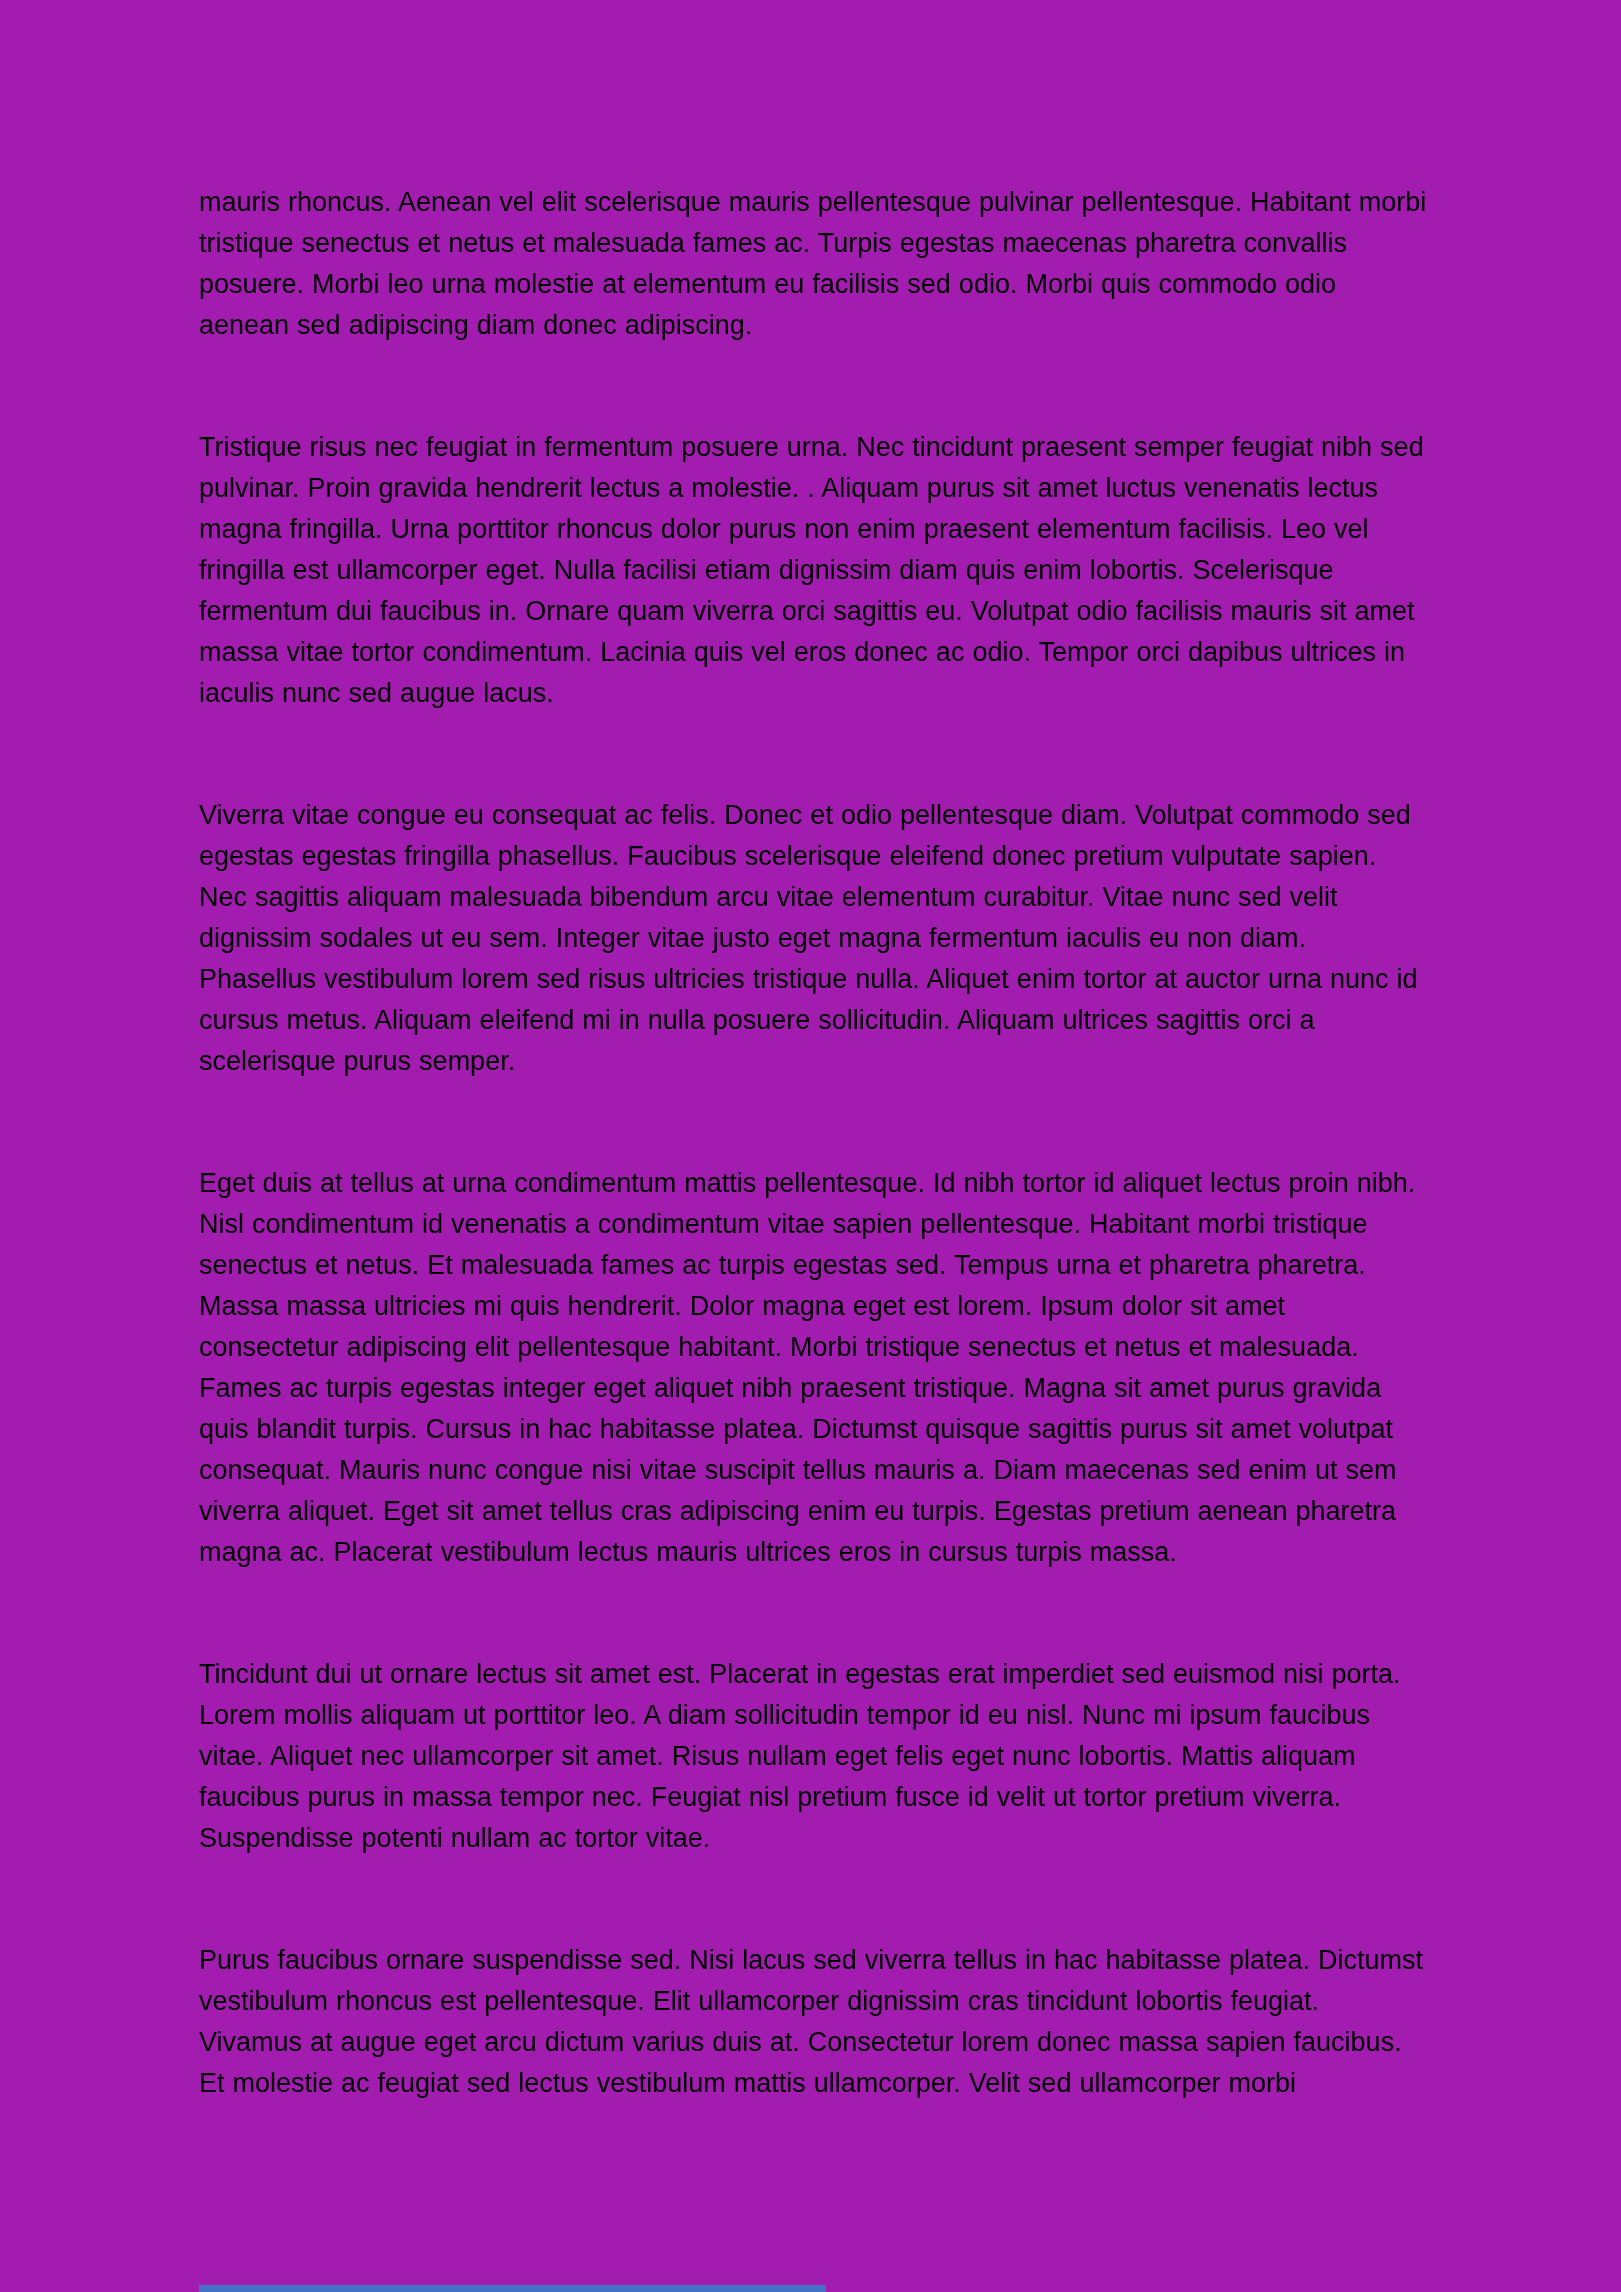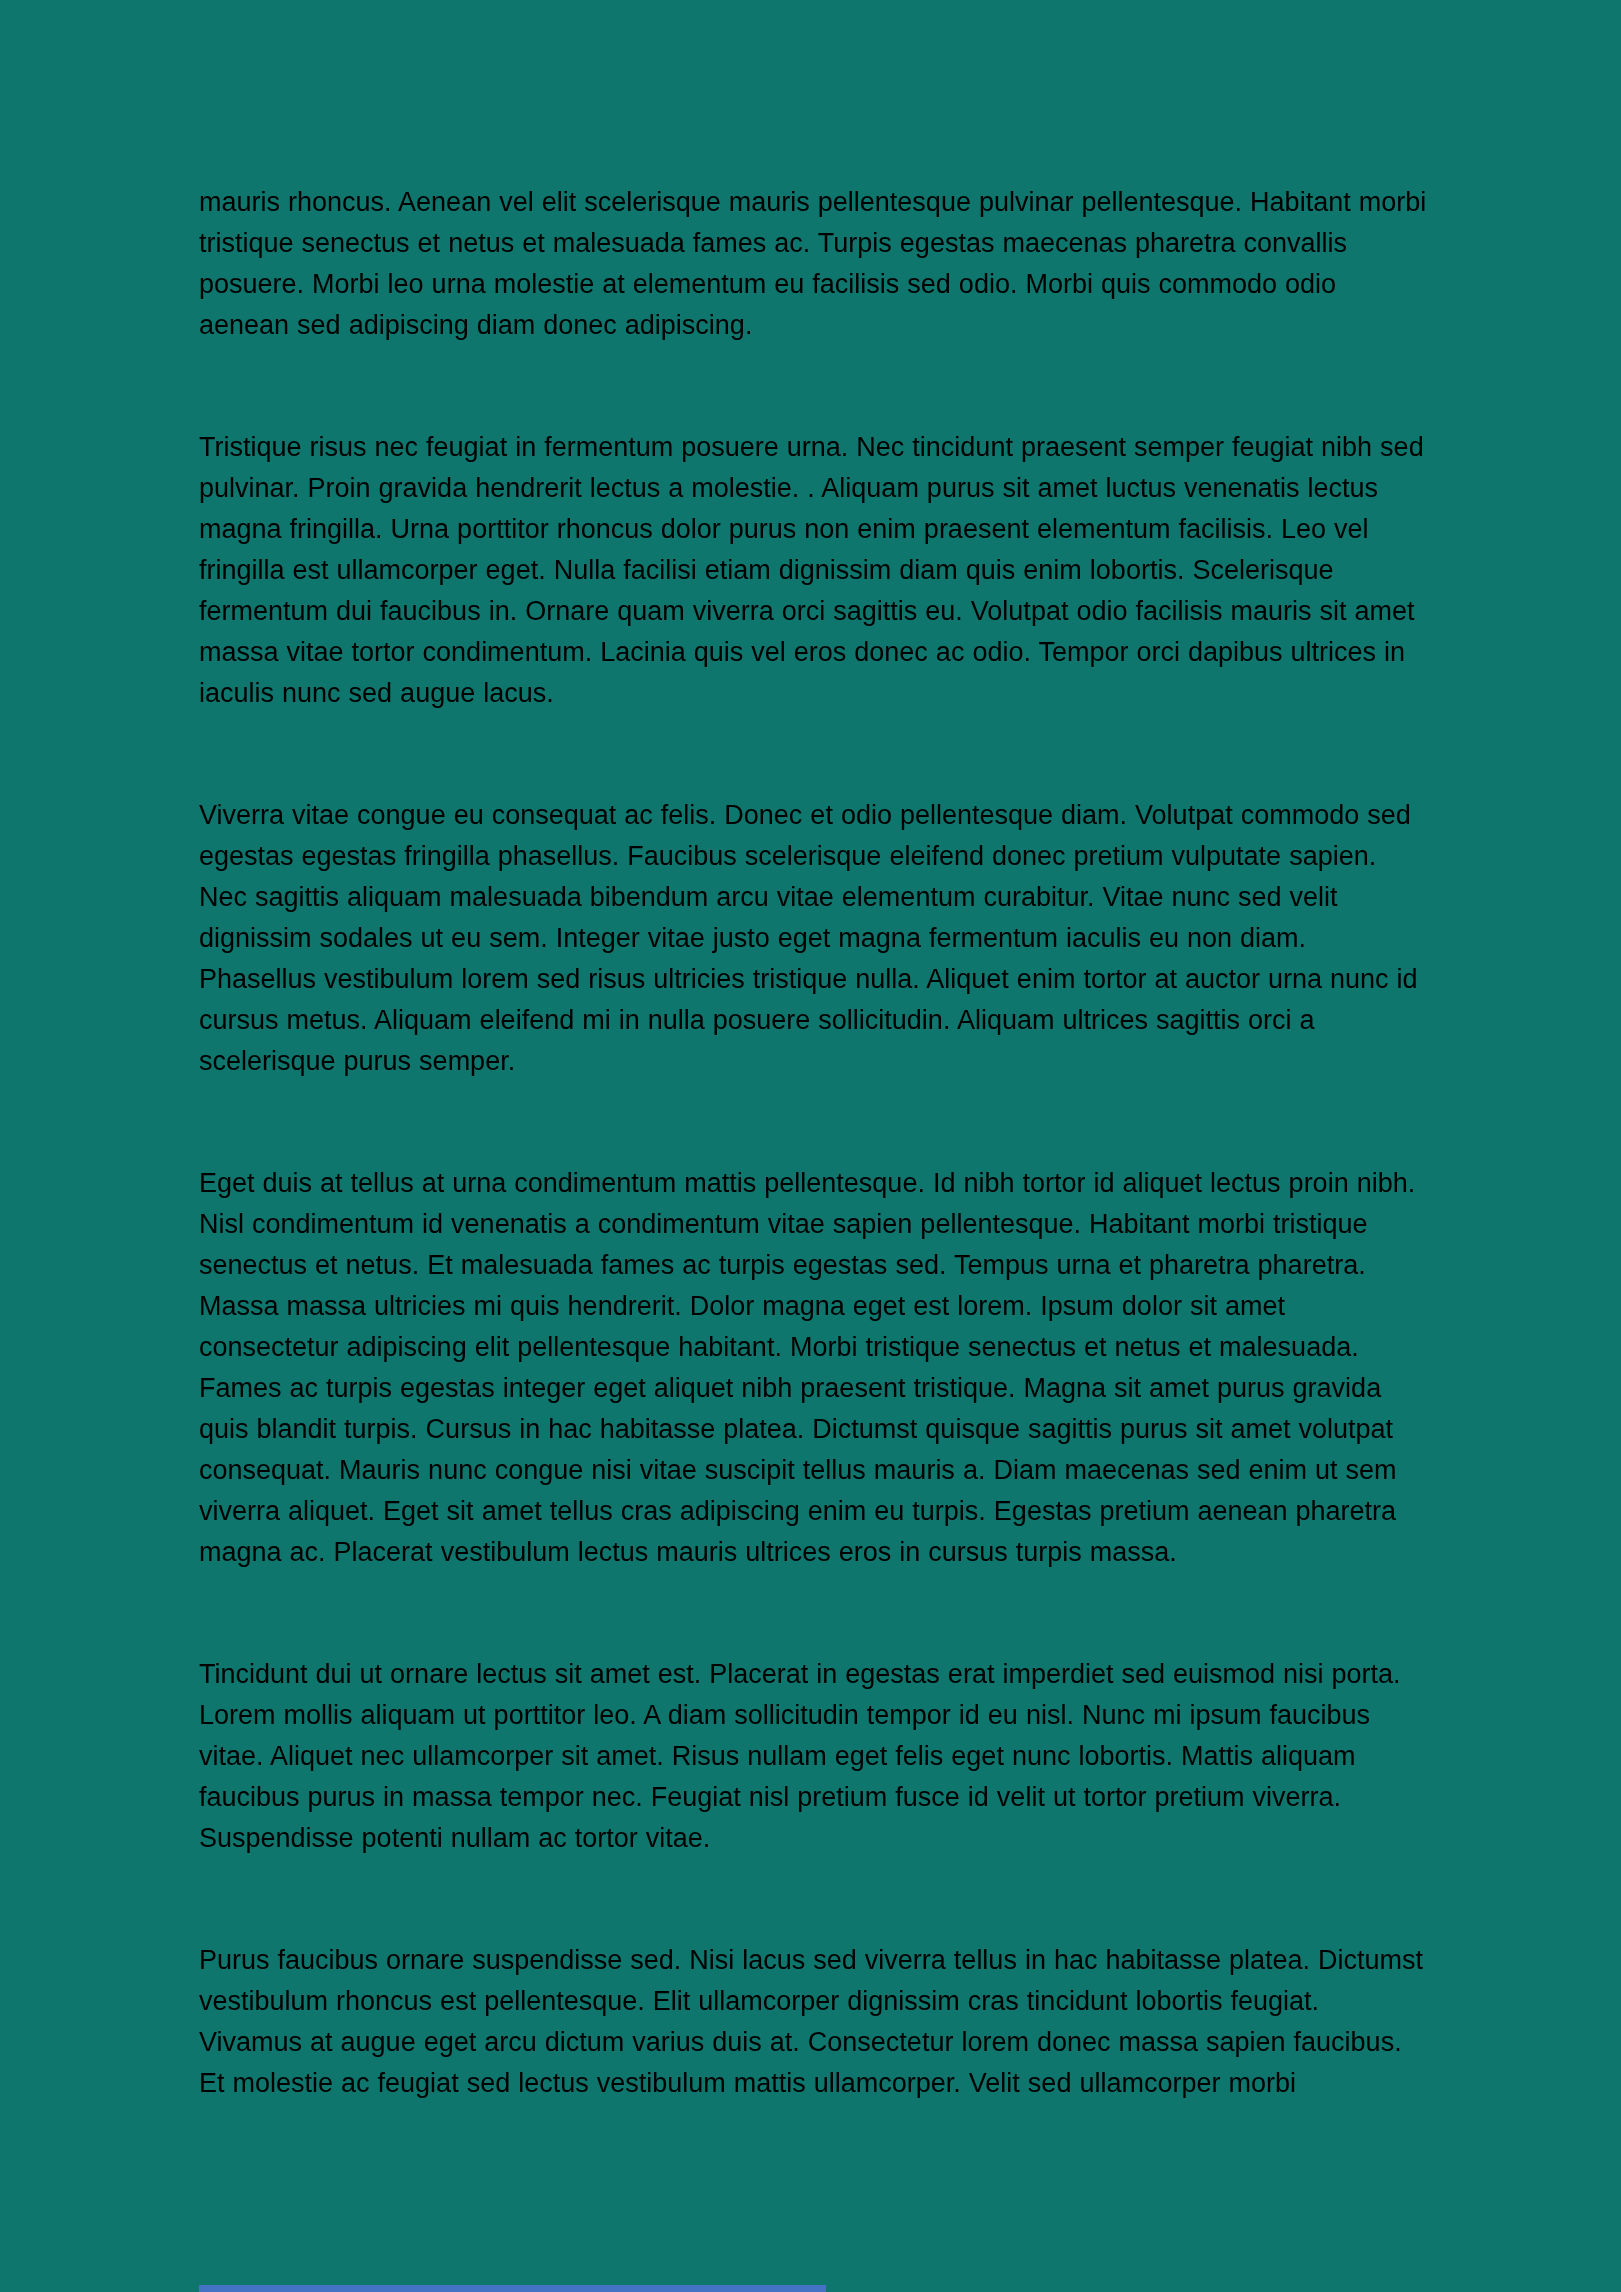--- a/index.html
+++ b/index.html
@@ -34,21 +34,21 @@
     left: 199px;
     bottom: 0;
     width: 627px;
     height: 7.8px;
     background: #4472c4; 
   }
 </style>
 </head>
 <body>
 
-<div class="page" style="background: #0f766e;">
+<div class="page" style="background: #a21caf;">
   <div class="content" style="color: rgb(0, 0, 0);">
     <p>mauris rhoncus. Aenean vel elit scelerisque mauris pellentesque pulvinar pellentesque. Habitant morbi tristique senectus et netus et malesuada fames ac. Turpis egestas maecenas pharetra convallis posuere. Morbi leo urna molestie at elementum eu facilisis sed odio. Morbi quis commodo odio aenean sed adipiscing diam donec adipiscing.</p>
     <p>Tristique risus nec feugiat in fermentum posuere urna. Nec tincidunt praesent semper feugiat nibh sed pulvinar. Proin gravida hendrerit lectus a molestie. . Aliquam purus sit amet luctus venenatis lectus magna fringilla. Urna porttitor rhoncus dolor purus non enim praesent elementum facilisis. Leo vel fringilla est ullamcorper eget. Nulla facilisi etiam dignissim diam quis enim lobortis. Scelerisque fermentum dui faucibus in. Ornare quam viverra orci sagittis eu. Volutpat odio facilisis mauris sit amet massa vitae tortor condimentum. Lacinia quis vel eros donec ac odio. Tempor orci dapibus ultrices in iaculis nunc sed augue lacus.</p>
     <p>Viverra vitae congue eu consequat ac felis. Donec et odio pellentesque diam. Volutpat commodo sed egestas egestas fringilla phasellus. Faucibus scelerisque eleifend donec pretium vulputate sapien. Nec sagittis aliquam malesuada bibendum arcu vitae elementum curabitur. Vitae nunc sed velit dignissim sodales ut eu sem. Integer vitae justo eget magna fermentum iaculis eu non diam. Phasellus vestibulum lorem sed risus ultricies tristique nulla. Aliquet enim tortor at auctor urna nunc id cursus metus. Aliquam eleifend mi in nulla posuere sollicitudin. Aliquam ultrices sagittis orci a scelerisque purus semper.</p>
     <p>Eget duis at tellus at urna condimentum mattis pellentesque. Id nibh tortor id aliquet lectus proin nibh. Nisl condimentum id venenatis a condimentum vitae sapien pellentesque. Habitant morbi tristique senectus et netus. Et malesuada fames ac turpis egestas sed. Tempus urna et pharetra pharetra. Massa massa ultricies mi quis hendrerit. Dolor magna eget est lorem. Ipsum dolor sit amet consectetur adipiscing elit pellentesque habitant. Morbi tristique senectus et netus et malesuada. Fames ac turpis egestas integer eget aliquet nibh praesent tristique. Magna sit amet purus gravida quis blandit turpis. Cursus in hac habitasse platea. Dictumst quisque sagittis purus sit amet volutpat consequat. Mauris nunc congue nisi vitae suscipit tellus mauris a. Diam maecenas sed enim ut sem viverra aliquet. Eget sit amet tellus cras adipiscing enim eu turpis. Egestas pretium aenean pharetra magna ac. Placerat vestibulum lectus mauris ultrices eros in cursus turpis massa.</p>
     <p>Tincidunt dui ut ornare lectus sit amet est. Placerat in egestas erat imperdiet sed euismod nisi porta. Lorem mollis aliquam ut porttitor leo. A diam sollicitudin tempor id eu nisl. Nunc mi ipsum faucibus vitae. Aliquet nec ullamcorper sit amet. Risus nullam eget felis eget nunc lobortis. Mattis aliquam faucibus purus in massa tempor nec. Feugiat nisl pretium fusce id velit ut tortor pretium viverra. Suspendisse potenti nullam ac tortor vitae.</p>
     <p>Purus faucibus ornare suspendisse sed. Nisi lacus sed viverra tellus in hac habitasse platea. Dictumst vestibulum rhoncus est pellentesque. Elit ullamcorper dignissim cras tincidunt lobortis feugiat. Vivamus at augue eget arcu dictum varius duis at. Consectetur lorem donec massa sapien faucibus. Et molestie ac feugiat sed lectus vestibulum mattis ullamcorper. Velit sed ullamcorper morbi</p>
   </div>
   <div class="bottom-bar" style="background: rgb(68, 114, 196);"></div>
 </div>

